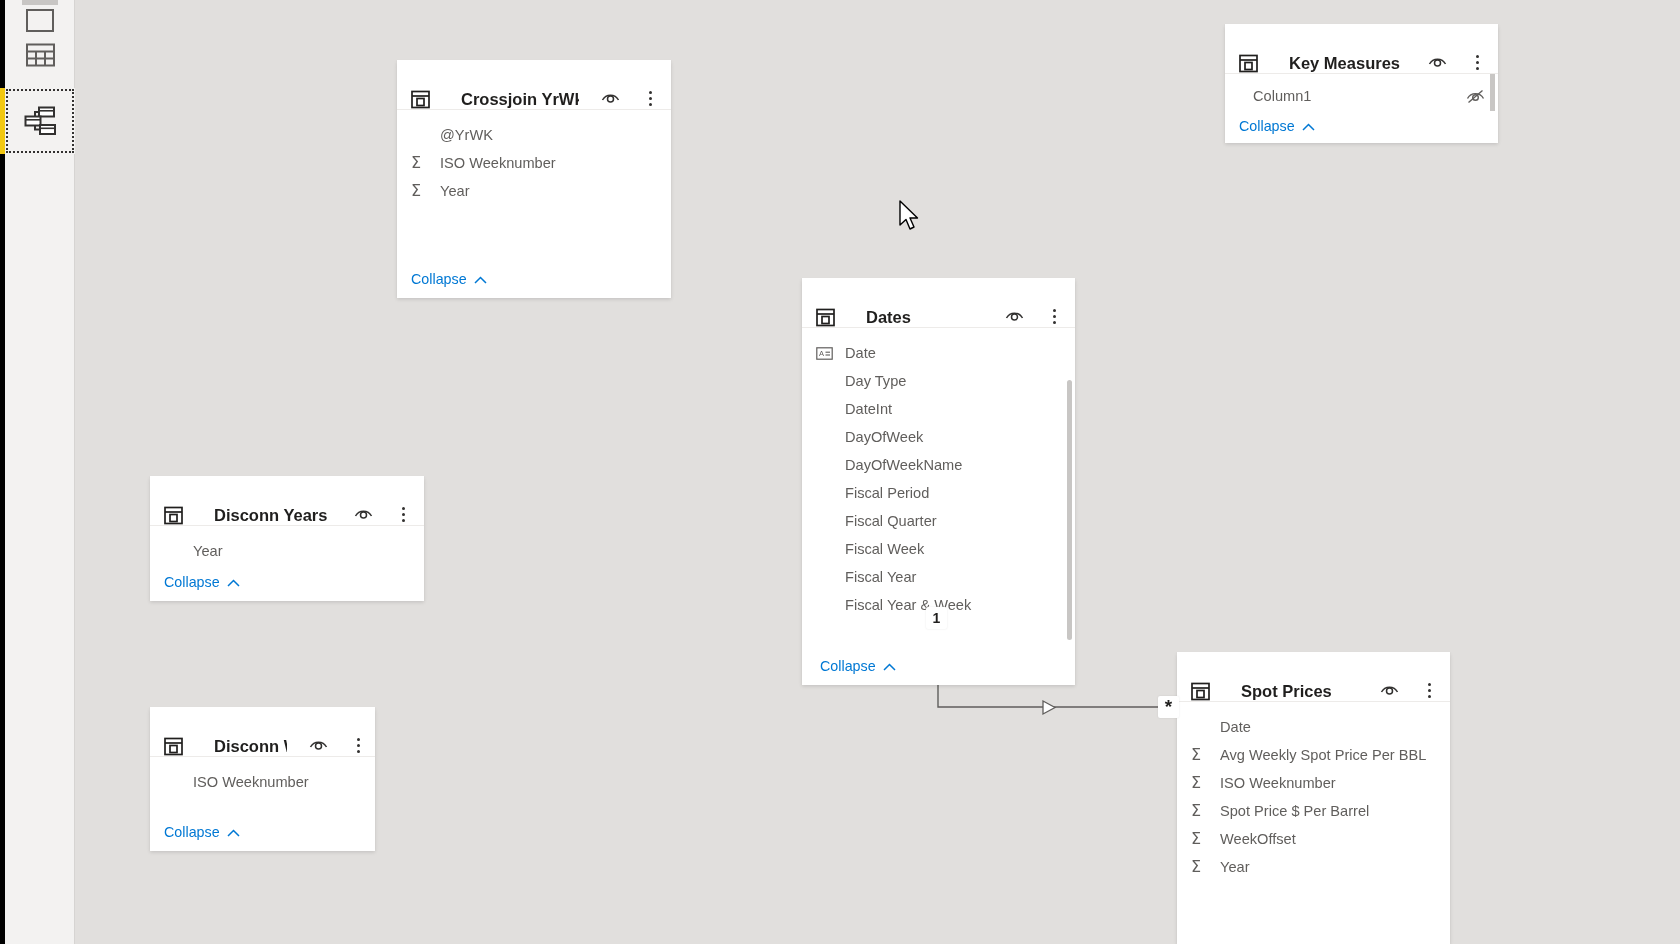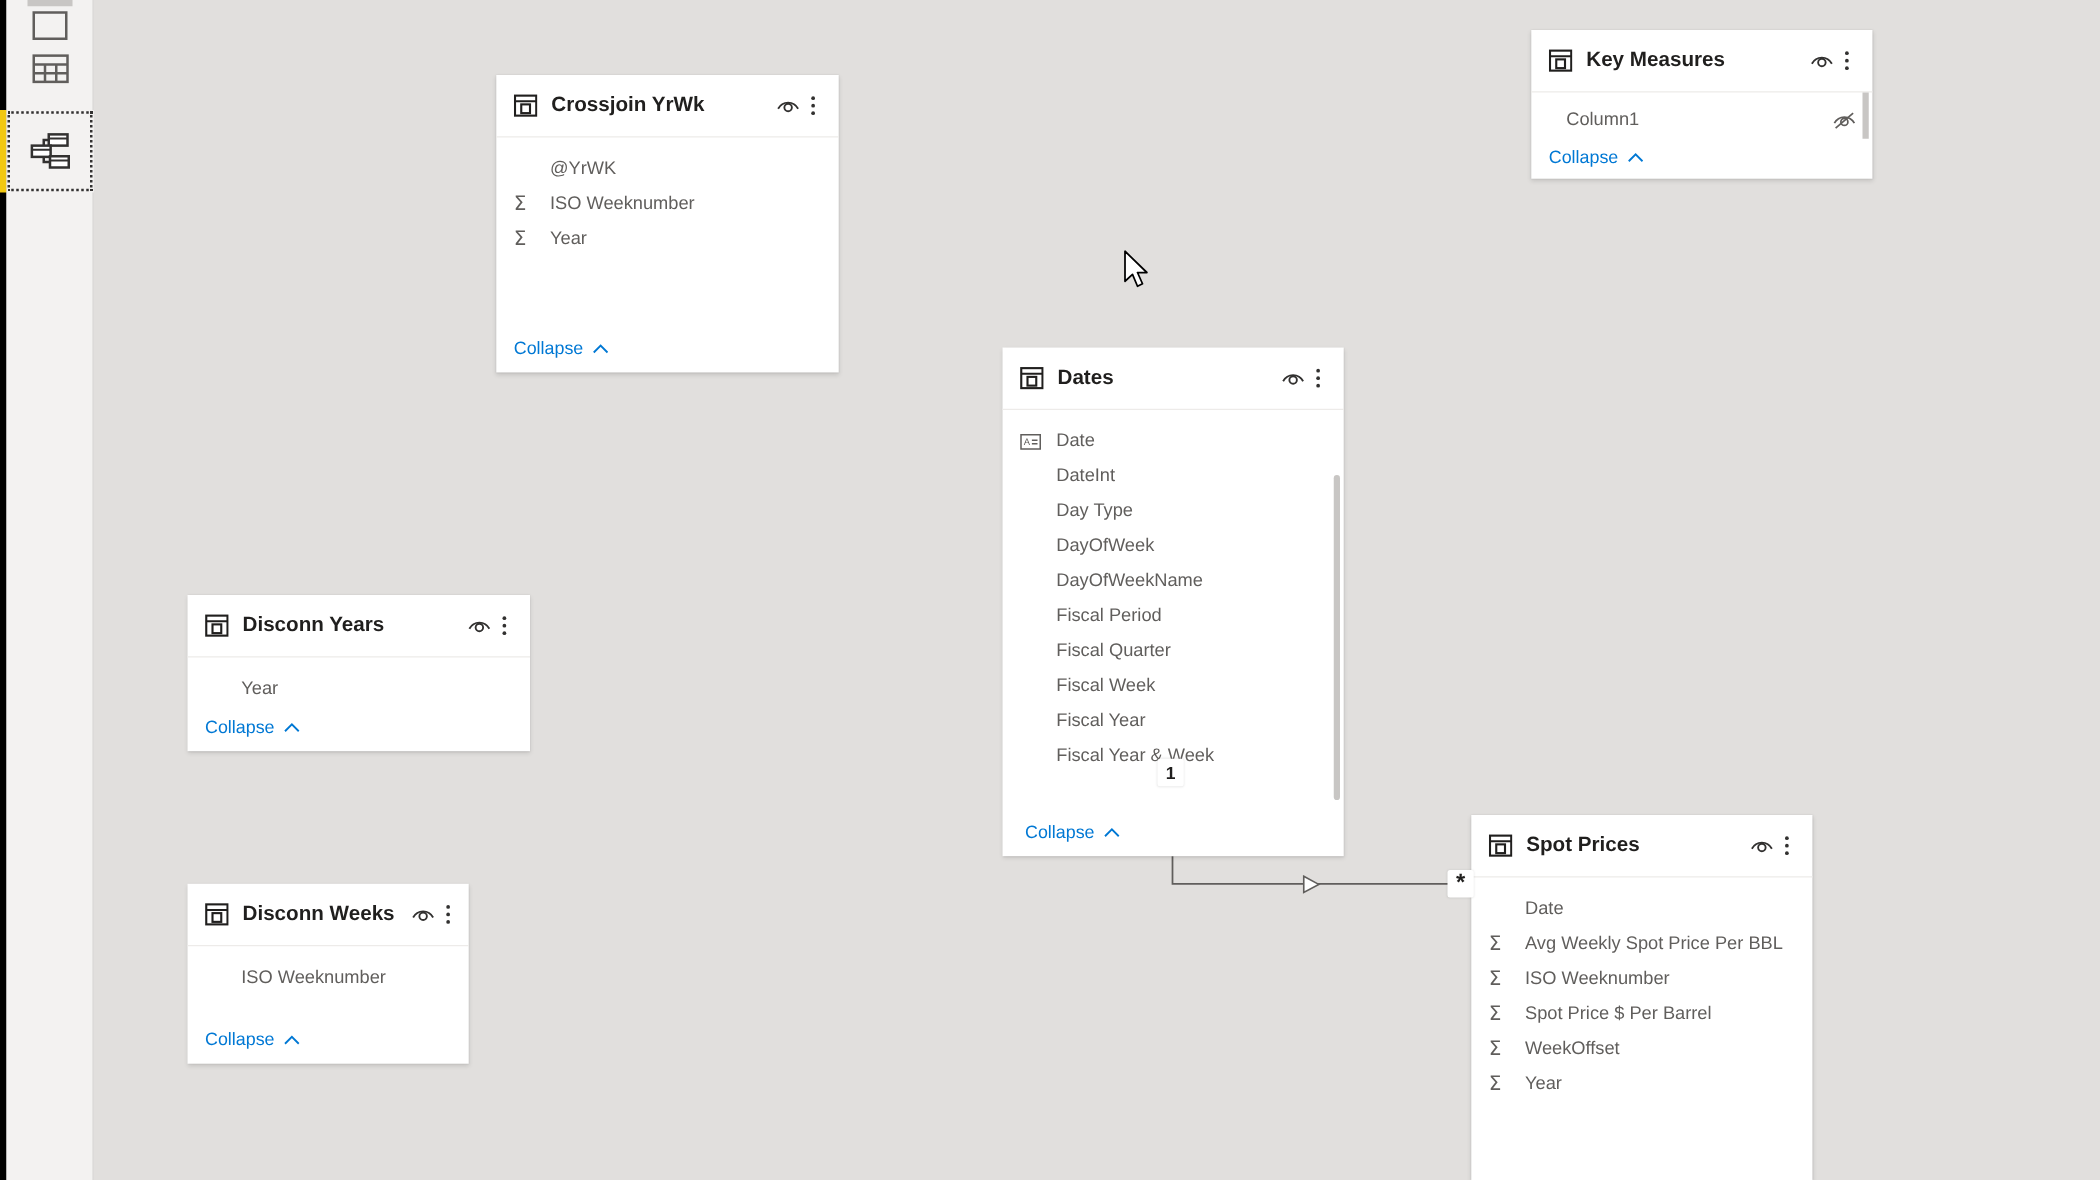--- a/index.html
+++ b/index.html
@@ -73,25 +73,26 @@
   .card {
     position: absolute;
     background: #ffffff;
     box-shadow: 0 1.6px 3.6px rgba(0,0,0,0.13), 0 0.3px 0.9px rgba(0,0,0,0.10);
     display: flex;
     flex-direction: column;
     z-index: 10;
   }
   .card-header {
     display: flex;
-    align-items: center;
+    align-items: flex-end;
     height: 50px;
     padding: 0 12px 0 14px;
     border-bottom: 1px solid #edebe9;
     flex: 0 0 auto;
+    gap: 20px;
   }
   .tbl-icon {
     flex: 0 0 auto;
     width: 19px; height: 19px;
     margin-right: 11px;
   }
   .card-title {
     flex: 1 1 auto;
     font-size: 16.5px;
     font-weight: bold;
@@ -415,25 +416,25 @@
               <rect x="0.8" y="0.8" width="15.4" height="11.4" fill="none" stroke="#605e5c" stroke-width="1.2"></rect>
               <text x="3" y="9.3" font-family="Liberation Sans, sans-serif" font-size="7.5" fill="#605e5c">A</text>
               <line x1="9.5" y1="5.2" x2="14" y2="5.2" stroke="#605e5c" stroke-width="1.1"></line>
               <line x1="9.5" y1="8" x2="14" y2="8" stroke="#605e5c" stroke-width="1.1"></line>
             </svg>
           </span>
           <span>Date</span>
         </div>
         <div class="field">
             <span class="f-icon empty"></span>
+            <span>Day Type</span>
+          </div>
+        <div class="field">
+            <span class="f-icon empty"></span>
             <span>DateInt</span>
-          </div>
-        <div class="field">
-            <span class="f-icon empty"></span>
-            <span>Day Type</span>
           </div>
         <div class="field">
             <span class="f-icon empty"></span>
             <span>DayOfWeek</span>
           </div>
         <div class="field">
             <span class="f-icon empty"></span>
             <span>DayOfWeekName</span>
           </div>
         <div class="field">

